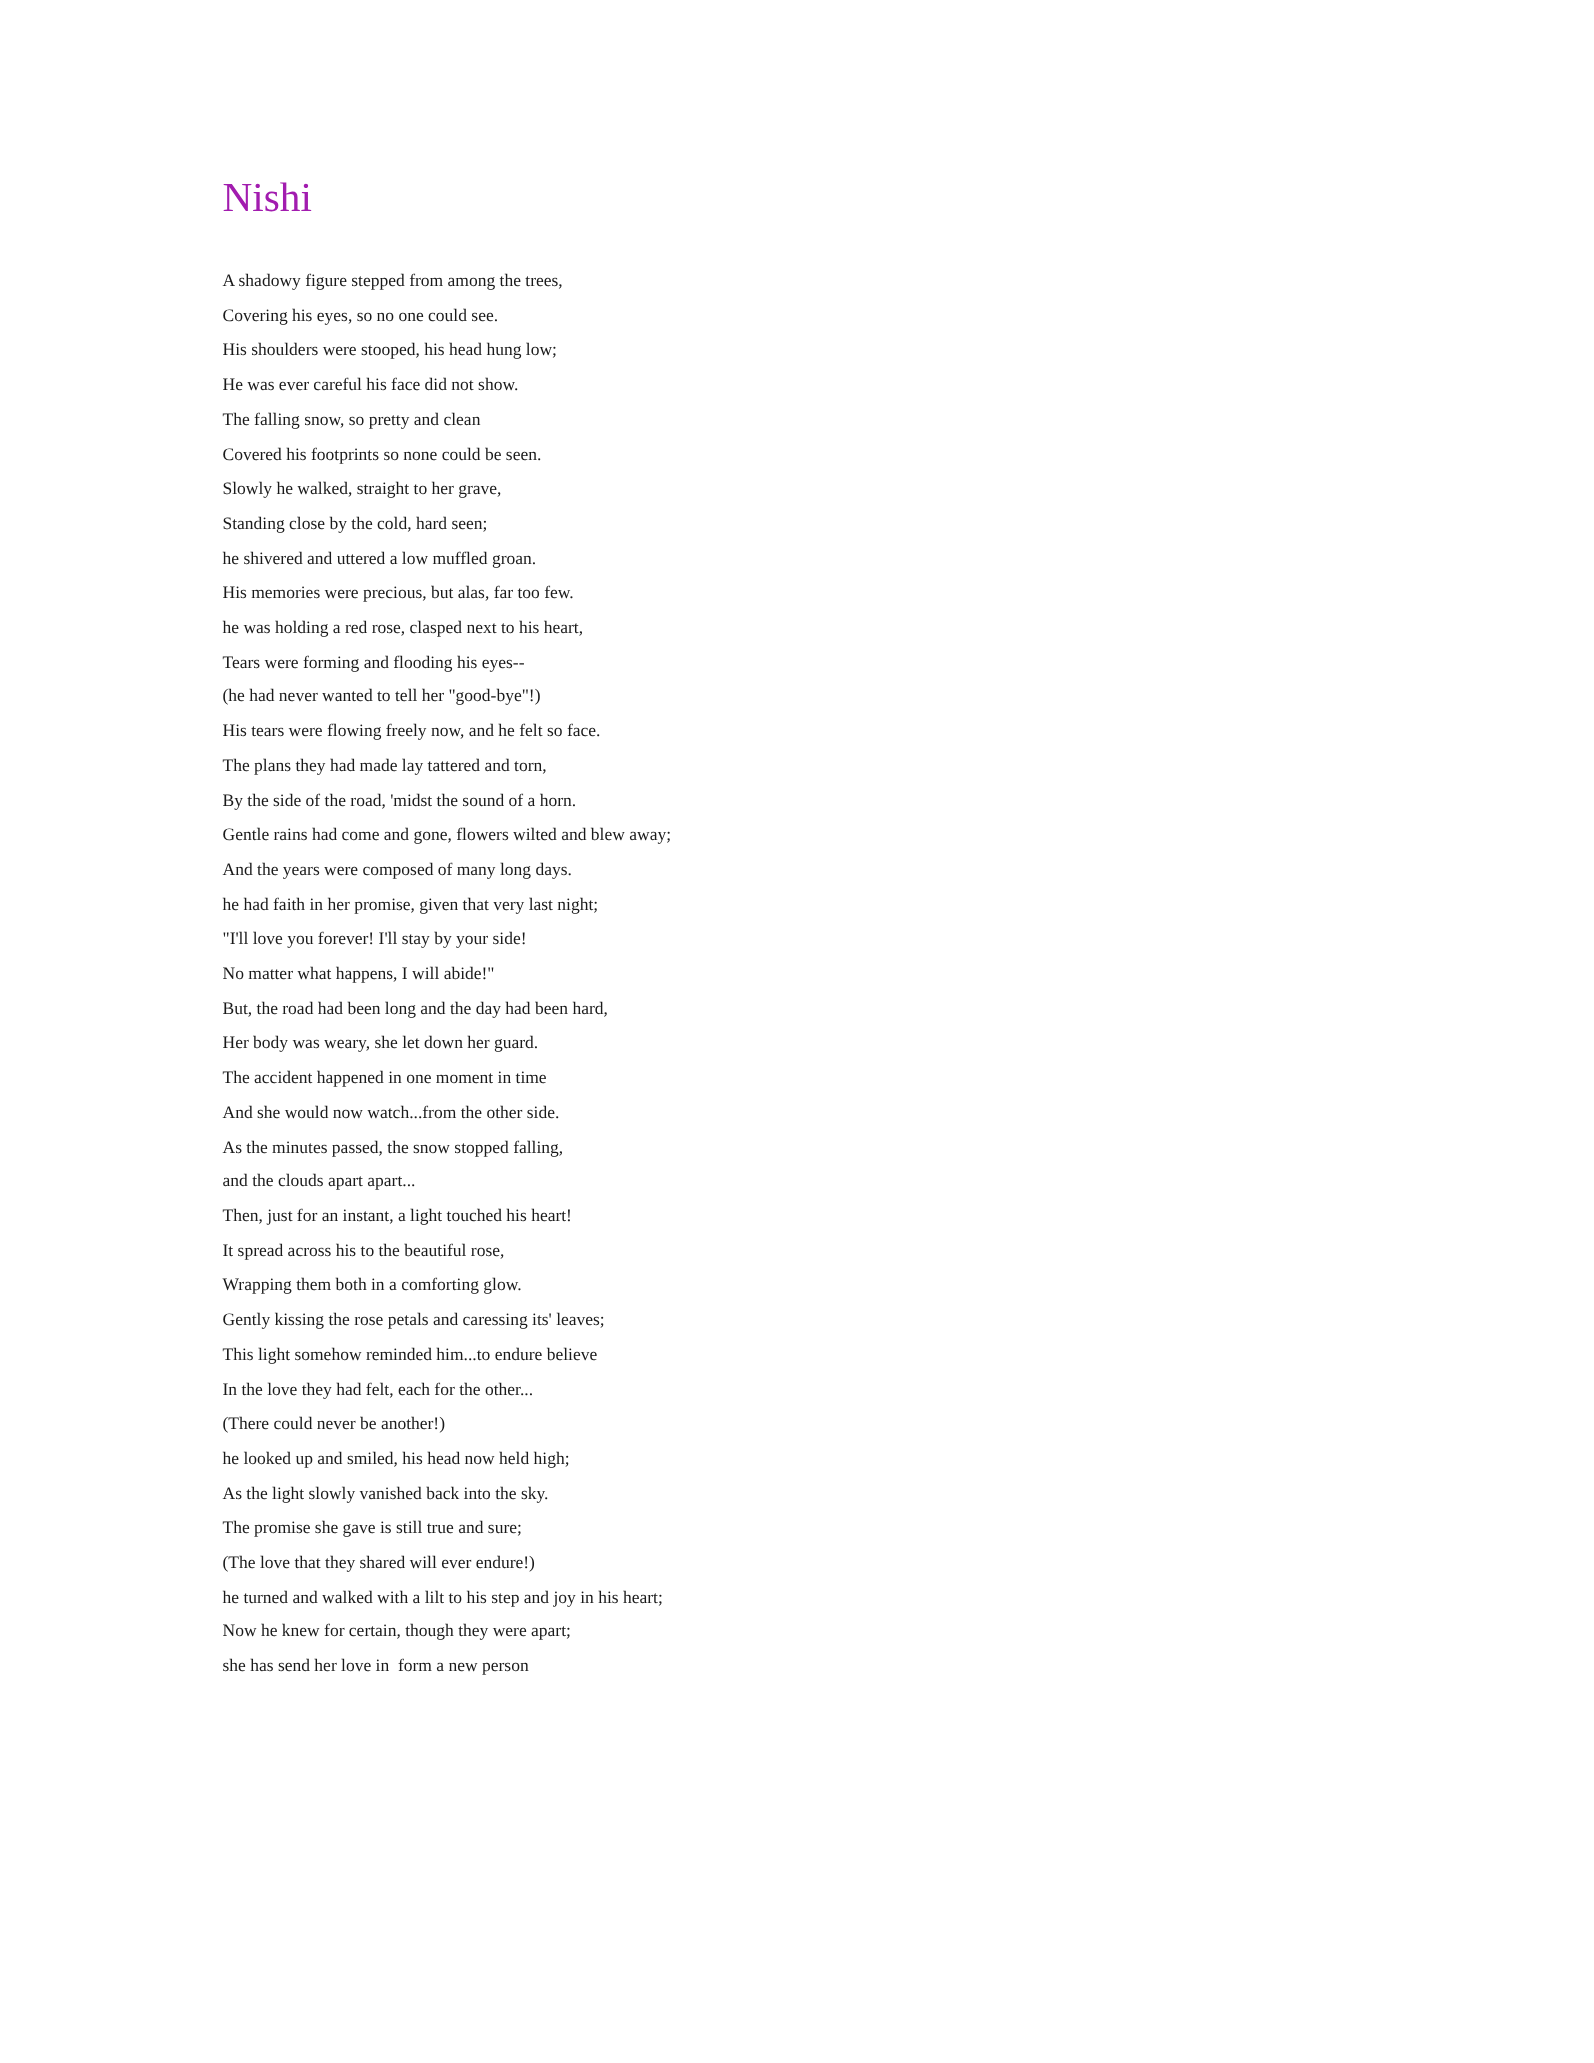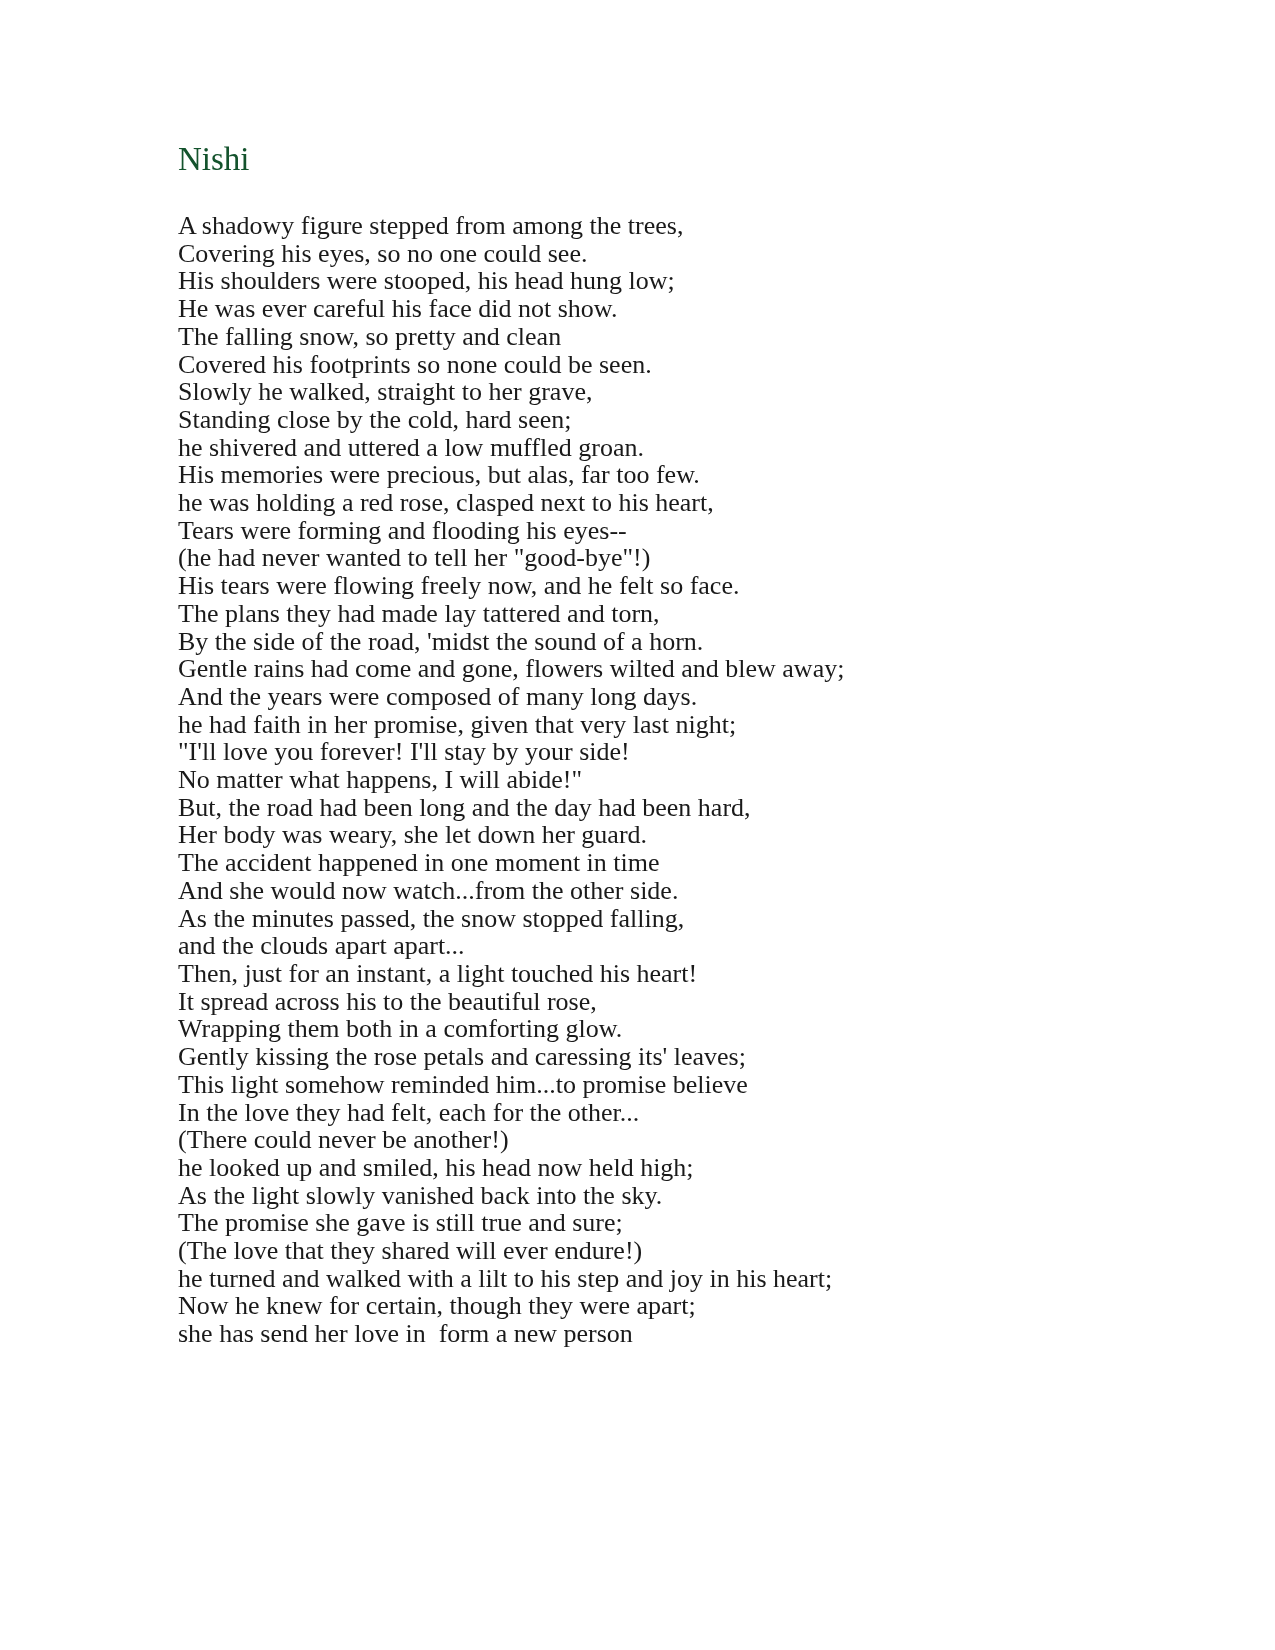--- a/index.html
+++ b/index.html
@@ -22,24 +22,24 @@
       position: absolute;
       left: 178px;
       top: 140px;
       width: 950px;
     }
     .title {
       font-size: 33px;
       line-height: 38px;
       font-weight: normal;
       margin: 0 0 34px 0;
-      color: #14532d;
+      color: #a21caf;
     }
     .poem {
-      font-size: 26px;
+      font-size: 14px;
       line-height: 27.7px;
       color: #1a1a1a;
     }
     .poem-line {
       white-space: pre-wrap; 
     }
   </style>
 </head>
 <body>
 
@@ -71,21 +71,21 @@
         <div class="poem-line">But, the road had been long and the day had been hard,</div>
         <div class="poem-line">Her body was weary, she let down her guard.</div>
         <div class="poem-line">The accident happened in one moment in time</div>
         <div class="poem-line">And she would now watch...from the other side.</div>
         <div class="poem-line">As the minutes passed, the snow stopped falling,</div>
         <div class="poem-line">and the clouds apart apart...</div>
         <div class="poem-line">Then, just for an instant, a light touched his heart!</div>
         <div class="poem-line">It spread across his to the beautiful rose,</div>
         <div class="poem-line">Wrapping them both in a comforting glow.</div>
         <div class="poem-line">Gently kissing the rose petals and caressing its' leaves;</div>
-        <div class="poem-line">This light somehow reminded him...to promise believe</div>
+        <div class="poem-line">This light somehow reminded him...to endure believe</div>
         <div class="poem-line">In the love they had felt, each for the other...</div>
         <div class="poem-line">(There could never be another!)</div>
         <div class="poem-line">he looked up and smiled, his head now held high;</div>
         <div class="poem-line">As the light slowly vanished back into the sky.</div>
         <div class="poem-line">The promise she gave is still true and sure;</div>
         <div class="poem-line">(The love that they shared will ever endure!)</div>
         <div class="poem-line">he turned and walked with a lilt to his step and joy in his heart;</div>
         <div class="poem-line">Now he knew for certain, though they were apart;</div>
         <div class="poem-line">she has send her love in  form a new person</div>
       </div>

